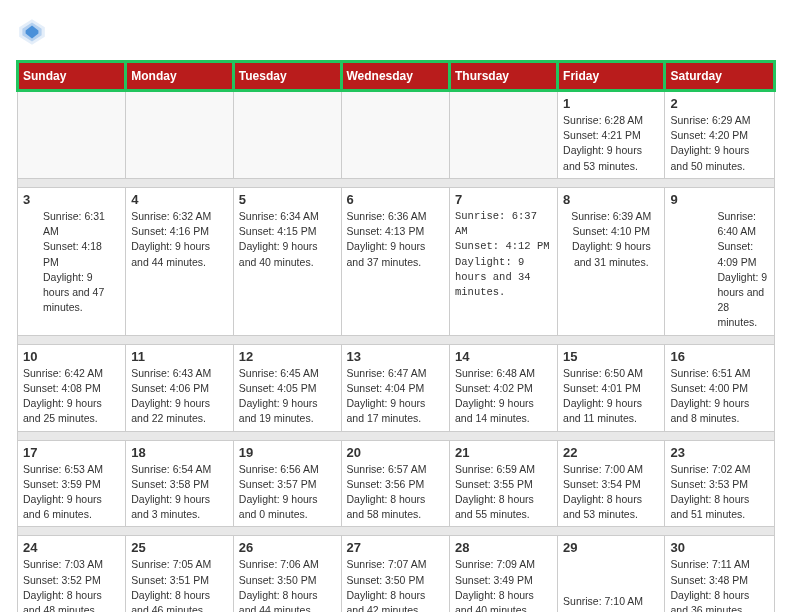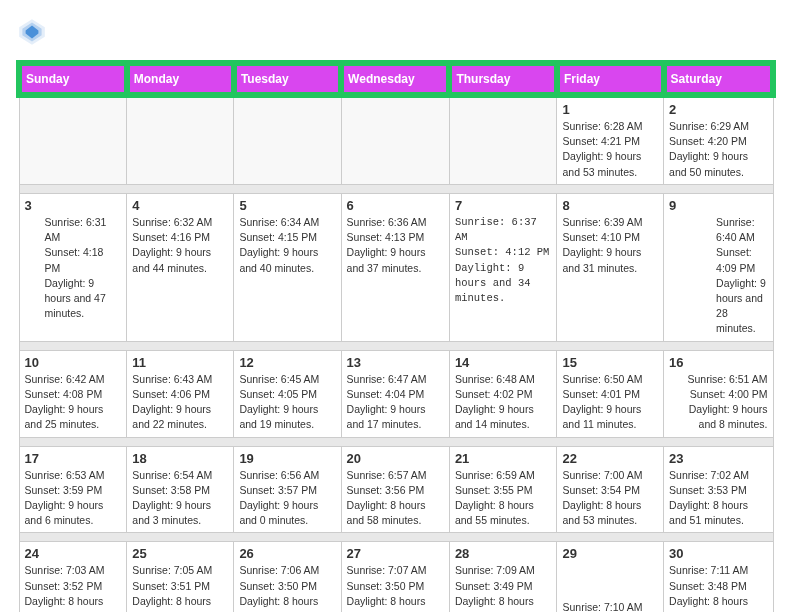--- a/index.html
+++ b/index.html
@@ -51,27 +51,27 @@
     .subtitle {
       font-size: 15px;
       color: #555;
     }
     .calendar {
       width: 100%;
       border-collapse: collapse;
       font-size: 11px;
     }
     .calendar thead th {
-      background: #d946ef;
+      background: #b91c1c;
       color: #fff;
       padding: 6px 4px;
       text-align: left;
       font-size: 12px;
       font-weight: bold;
-      border: 6px solid #22c55e;
+      border: 3px solid #22c55e;
     }
     .calendar tbody td {
       border: 1px solid #ccc;
       vertical-align: top;
       padding: 4px 5px;
       width: 110px;
       min-height: 80px;
       background: #fff;
     }
     .calendar tbody tr:nth-child(odd) td {
@@ -181,21 +181,21 @@
 Daylight: 9 hours and 37 minutes.</div>
         </td>
         <td>
           <span class="day-number">7</span>
           <div class="day-info" style="white-space: pre-line; font-family: Liberation Mono, monospace;">Sunrise: 6:37 AM
 Sunset: 4:12 PM
 Daylight: 9 hours and 34 minutes.</div>
         </td>
         <td>
           <span class="day-number">8</span>
-          <div class="day-info" style="white-space: pre-line;">Sunrise: 6:39 AM
+          <div class="day-info" style="white-space: pre-line; text-align: center;">Sunrise: 6:39 AM
 Sunset: 4:10 PM
 Daylight: 9 hours and 31 minutes.</div>
         </td>
         <td>
           <span class="day-number">9</span>
           <div class="day-info" style="white-space: pre-line; margin-left: 47px;">Sunrise: 6:40 AM
 Sunset: 4:09 PM
 Daylight: 9 hours and 28 minutes.</div>
         </td>
       </tr>
@@ -234,21 +234,21 @@
 Daylight: 9 hours and 14 minutes.</div>
         </td>
         <td>
           <span class="day-number">15</span>
           <div class="day-info" style="white-space: pre-line;">Sunrise: 6:50 AM
 Sunset: 4:01 PM
 Daylight: 9 hours and 11 minutes.</div>
         </td>
         <td>
           <span class="day-number">16</span>
-          <div class="day-info" style="white-space: pre-line; text-align: right;">Sunrise: 6:51 AM
+          <div class="day-info" style="white-space: pre-line;">Sunrise: 6:51 AM
 Sunset: 4:00 PM
 Daylight: 9 hours and 8 minutes.</div>
         </td>
       </tr>
       <tr class="row-separator">
         <td colspan="7"></td>
       </tr>
       <tr>
         <td>
           <span class="day-number">17</span>

